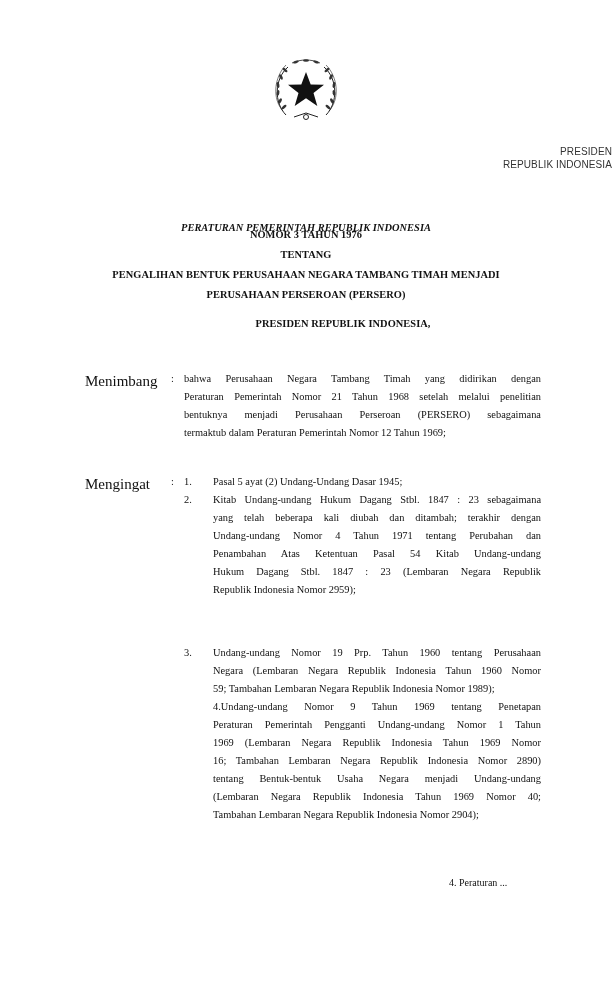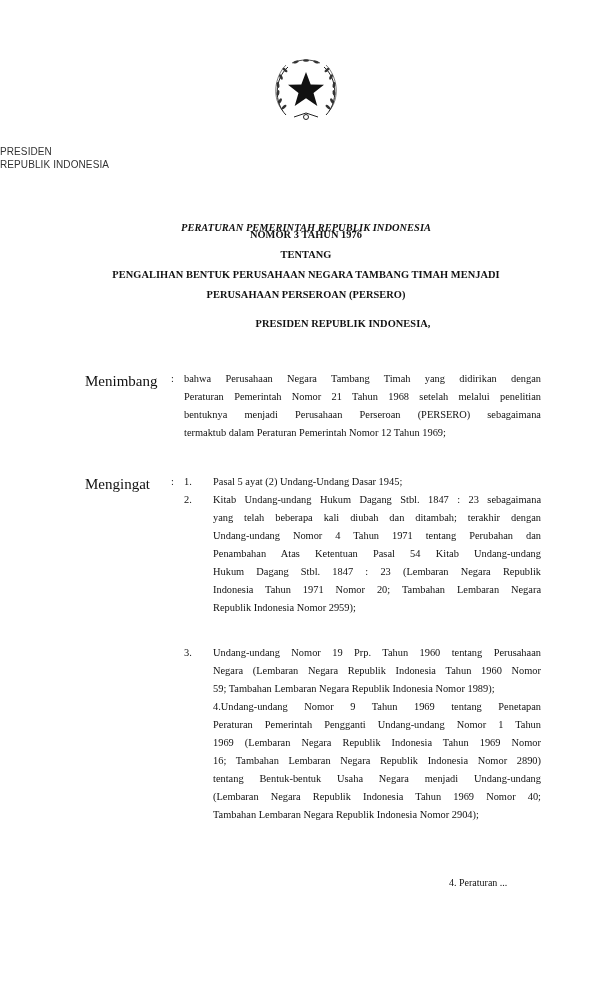--- a/index.html
+++ b/index.html
@@ -1,18 +1,18 @@
 <!DOCTYPE html>
 <html><head>
   <meta charset="utf-8">
   <style>
     html, body { margin: 0; padding: 0; background: #ffffff; }
     body { width: 612px; height: 1008px; position: relative; overflow: hidden; font-family: "Liberation Serif", serif; color: #111; }
     .emblem { position: absolute; left: 272px; top: 57px; width: 68px; height: 80px; }
-    .presiden-head { position: absolute; left: 0; width: 612px; text-align: left; font-family: "Liberation Sans", sans-serif; font-size: 10px; color: #333; letter-spacing: 0.1px; }
+    .presiden-head { position: absolute; left: 0; width: 612px; text-align: right; font-family: "Liberation Sans", sans-serif; font-size: 10px; color: #333; letter-spacing: 0.1px; }
     .title-line { position: absolute; left: 0; width: 612px; text-align: center; font-weight: bold; font-size: 10.4px; letter-spacing: 0.05px; }
     .label { position: absolute; left: 85px; font-size: 15px; }
     .colon { position: absolute; left: 171px; font-size: 10.4px; }
     .para { position: absolute; font-size: 10.4px; line-height: 18px; text-align: justify; text-align-last: left; }
     .para .ln { display: block; text-align: justify; text-align-last: justify; height: 18px; white-space: nowrap; }
     .para .ln.last { text-align-last: left; }
     .num { position: absolute; left: 184px; font-size: 10.4px; }
     .footer { position: absolute; left: 449px; top: 877px; font-size: 10px; }
   </style>
 </head>
@@ -80,21 +80,20 @@
   <span class="ln last">Pasal 5 ayat (2) Undang-Undang Dasar 1945;</span>
 </div>
 
 <div class="num" style="top:494px;">2.</div>
 <div class="para" style="left:213px; top:491px; width:328px;">
   <span class="ln">Kitab Undang-undang Hukum Dagang Stbl. 1847 : 23 sebagaimana</span>
   <span class="ln">yang telah beberapa kali diubah dan ditambah; terakhir dengan</span>
   <span class="ln">Undang-undang  Nomor 4 Tahun 1971 tentang Perubahan dan</span>
   <span class="ln">Penambahan Atas Ketentuan Pasal 54 Kitab Undang-undang</span>
   <span class="ln">Hukum Dagang Stbl. 1847 : 23 (Lembaran Negara Republik</span>
-  <span class="ln">Indonesia Tahun 1971 Nomor 20; Tambahan Lembaran Negara</span>
   <span class="ln last">Republik Indonesia Nomor 2959);</span>
 </div>
 
 <div class="num" style="top:647px;">3.</div>
 <div class="para" style="left:213px; top:644px; width:328px;">
   <span class="ln">Undang-undang  Nomor 19 Prp. Tahun 1960 tentang Perusahaan</span>
   <span class="ln">Negara (Lembaran Negara Republik Indonesia Tahun 1960 Nomor</span>
   <span class="ln last">59; Tambahan Lembaran Negara Republik Indonesia Nomor 1989);</span>
   <span class="ln">4.Undang-undang   Nomor 9 Tahun 1969 tentang Penetapan</span>
   <span class="ln">Peraturan Pemerintah Pengganti Undang-undang  Nomor 1 Tahun</span>

